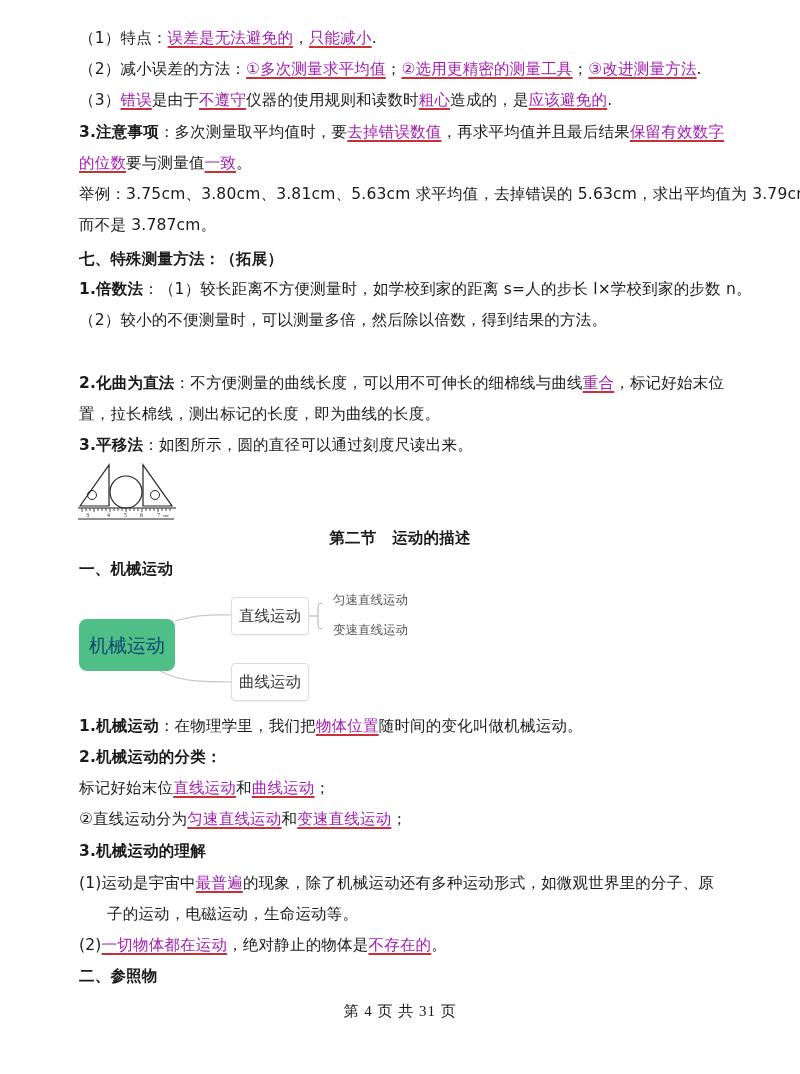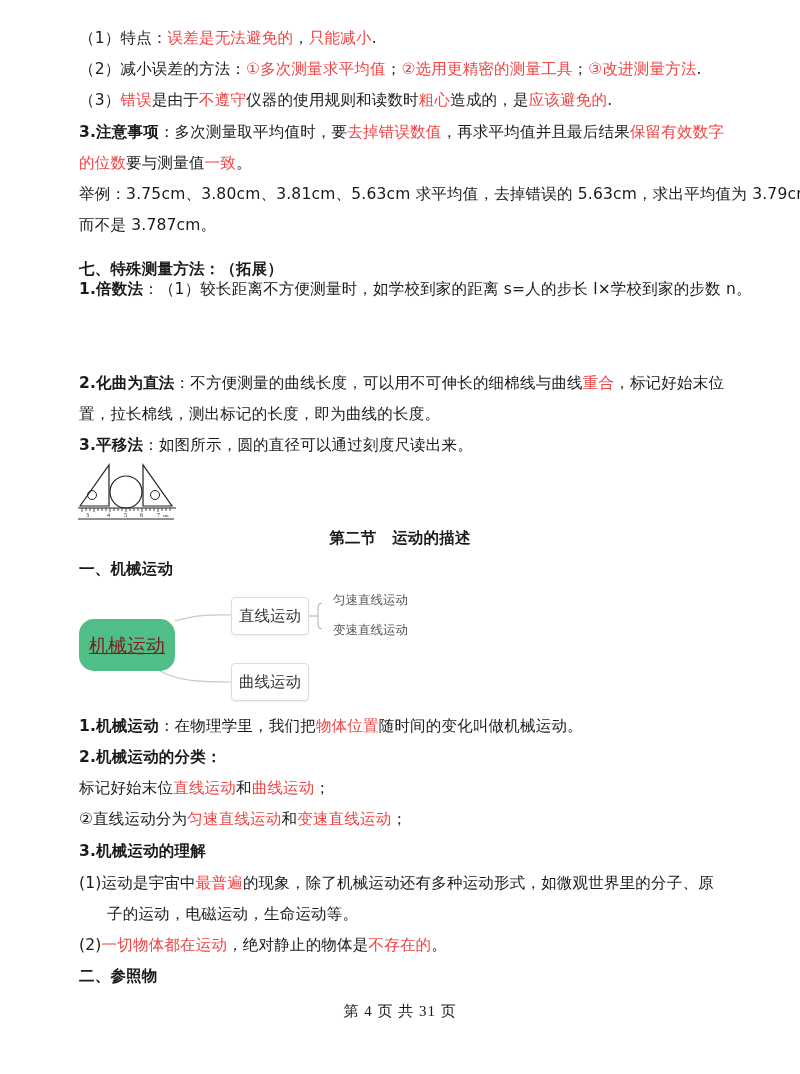--- a/index.html
+++ b/index.html
@@ -1,24 +1,24 @@
 <!DOCTYPE html>
 <html><head>
 <meta charset="utf-8">
 <style>
   html, body { margin: 0; padding: 0; background: #ffffff; }
   body { width: 800px; height: 1074px; position: relative; overflow: hidden;
          font-family: "DejaVu Sans", "Liberation Sans", sans-serif; color: #1a1a1a; }
   .page { position: absolute; left: 0; top: 0; width: 800px; height: 1074px; }
   .line { position: absolute; left: 79px; font-size: 15.5px; line-height: 20px; white-space: nowrap; letter-spacing: 0.2px; }
   .b { font-weight: bold; }
-  .hl { color: #ef4444; text-decoration-color: #c8303a; text-underline-offset: 3px; text-decoration-thickness: 1.5px; }
+  .hl { color: #a21caf; text-decoration: underline; text-decoration-color: #c8303a; text-underline-offset: 3px; text-decoration-thickness: 1.5px; }
   .center { left: 0; width: 800px; text-align: center; }
   .mm { position: absolute; }
-  .mm-root { left: 79px; top: 619px; width: 96px; height: 52px; background: #4fbf87; border-radius: 15px; color: #7f1d1d; font-size: 19px; line-height: 52px; text-align: center; text-decoration: underline; }
+  .mm-root { left: 79px; top: 619px; width: 96px; height: 52px; background: #4fbf87; border-radius: 8px; color: #0c4a6e; font-size: 19px; line-height: 52px; text-align: center; }
   .mm-node { width: 76px; height: 36px; border: 1px solid #dcdcdc; border-radius: 4px; background: #fff; font-size: 15.5px; line-height: 36px; text-align: center; color: #333; box-shadow: 0 1px 2px rgba(0,0,0,0.06); }
   .mm-leaf { font-size: 12.5px; color: #555; }
   .footer { position: absolute; top: 1002px; left: 0; width: 800px; text-align: center; font-size: 15px; font-family: "Liberation Serif", "DejaVu Serif", serif; letter-spacing: 1px; }
 </style>
 </head>
 <body>
 
 <div class="page">
 
   <div class="line" style="top:28px;">
@@ -37,25 +37,26 @@
     <span class="b">3.注意事项</span><span>：多次测量取平均值时，要</span><span class="hl">去掉错误数值</span><span>，再求平均值并且最后结果</span><span class="hl">保留有效数字</span>
   </div>
 
   <div class="line" style="top:153px;">
     <span class="hl">的位数</span><span>要与测量值</span><span class="hl">一致</span><span>。</span>
   </div>
 
   <div class="line" style="top:184px;">举例：3.75cm、3.80cm、3.81cm、5.63cm 求平均值，去掉错误的 5.63cm，求出平均值为 3.79cm</div>
   <div class="line" style="top:215px;">而不是 3.787cm。</div>
 
-  <div class="line b" style="top:259px;">七、特殊测量方法：（拓展）</div>
+  <div class="line b" style="top:249px;">七、特殊测量方法：（拓展）</div>
 
   <div class="line" style="top:279px;">
     <span class="b">1.倍数法</span><span>：（1）较长距离不方便测量时，如学校到家的距离 s=人的步长 l×学校到家的步数 n。</span>
   </div>
+  <div class="line" style="top:310px;">（2）较小的不便测量时，可以测量多倍，然后除以倍数，得到结果的方法。</div>
 
   <div class="line" style="top:373px;">
     <span class="b">2.化曲为直法</span><span>：不方便测量的曲线长度，可以用不可伸长的细棉线与曲线</span><span class="hl">重合</span><span>，标记好始末位</span>
   </div>
   <div class="line" style="top:404px;">置，拉长棉线，测出标记的长度，即为曲线的长度。</div>
 
   <div class="line" style="top:435px;">
     <span class="b">3.平移法</span><span>：如图所示，圆的直径可以通过刻度尺读出来。</span>
   </div>
 

